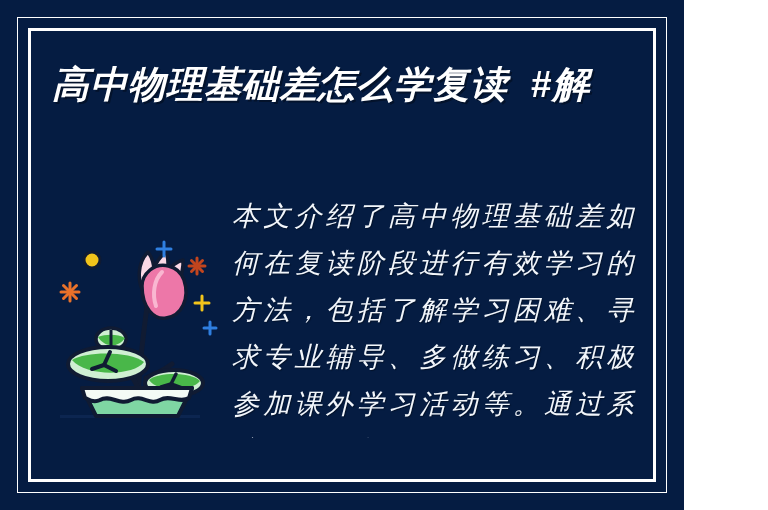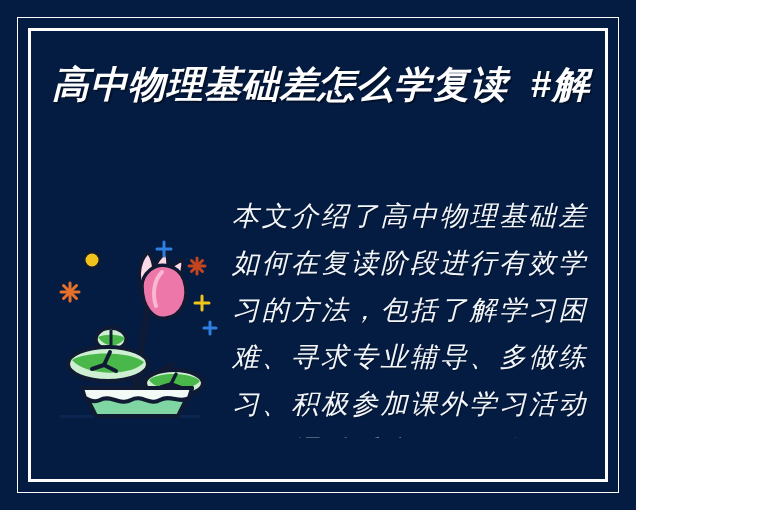--- a/index.html
+++ b/index.html
@@ -7,21 +7,21 @@
     padding: 0;
   }
   body {
     width: 768px;
     height: 510px;
     overflow: hidden;
     font-family: "Liberation Sans", sans-serif;
   }
   #poster {
     position: relative;
-    width: 636px;
+    width: 684px;
     height: 510px;
     background: #051C42;
     overflow: hidden;
   }
 
   
   .frame-outer {
     position: absolute;
     left: 17px;
     top: 17px;

